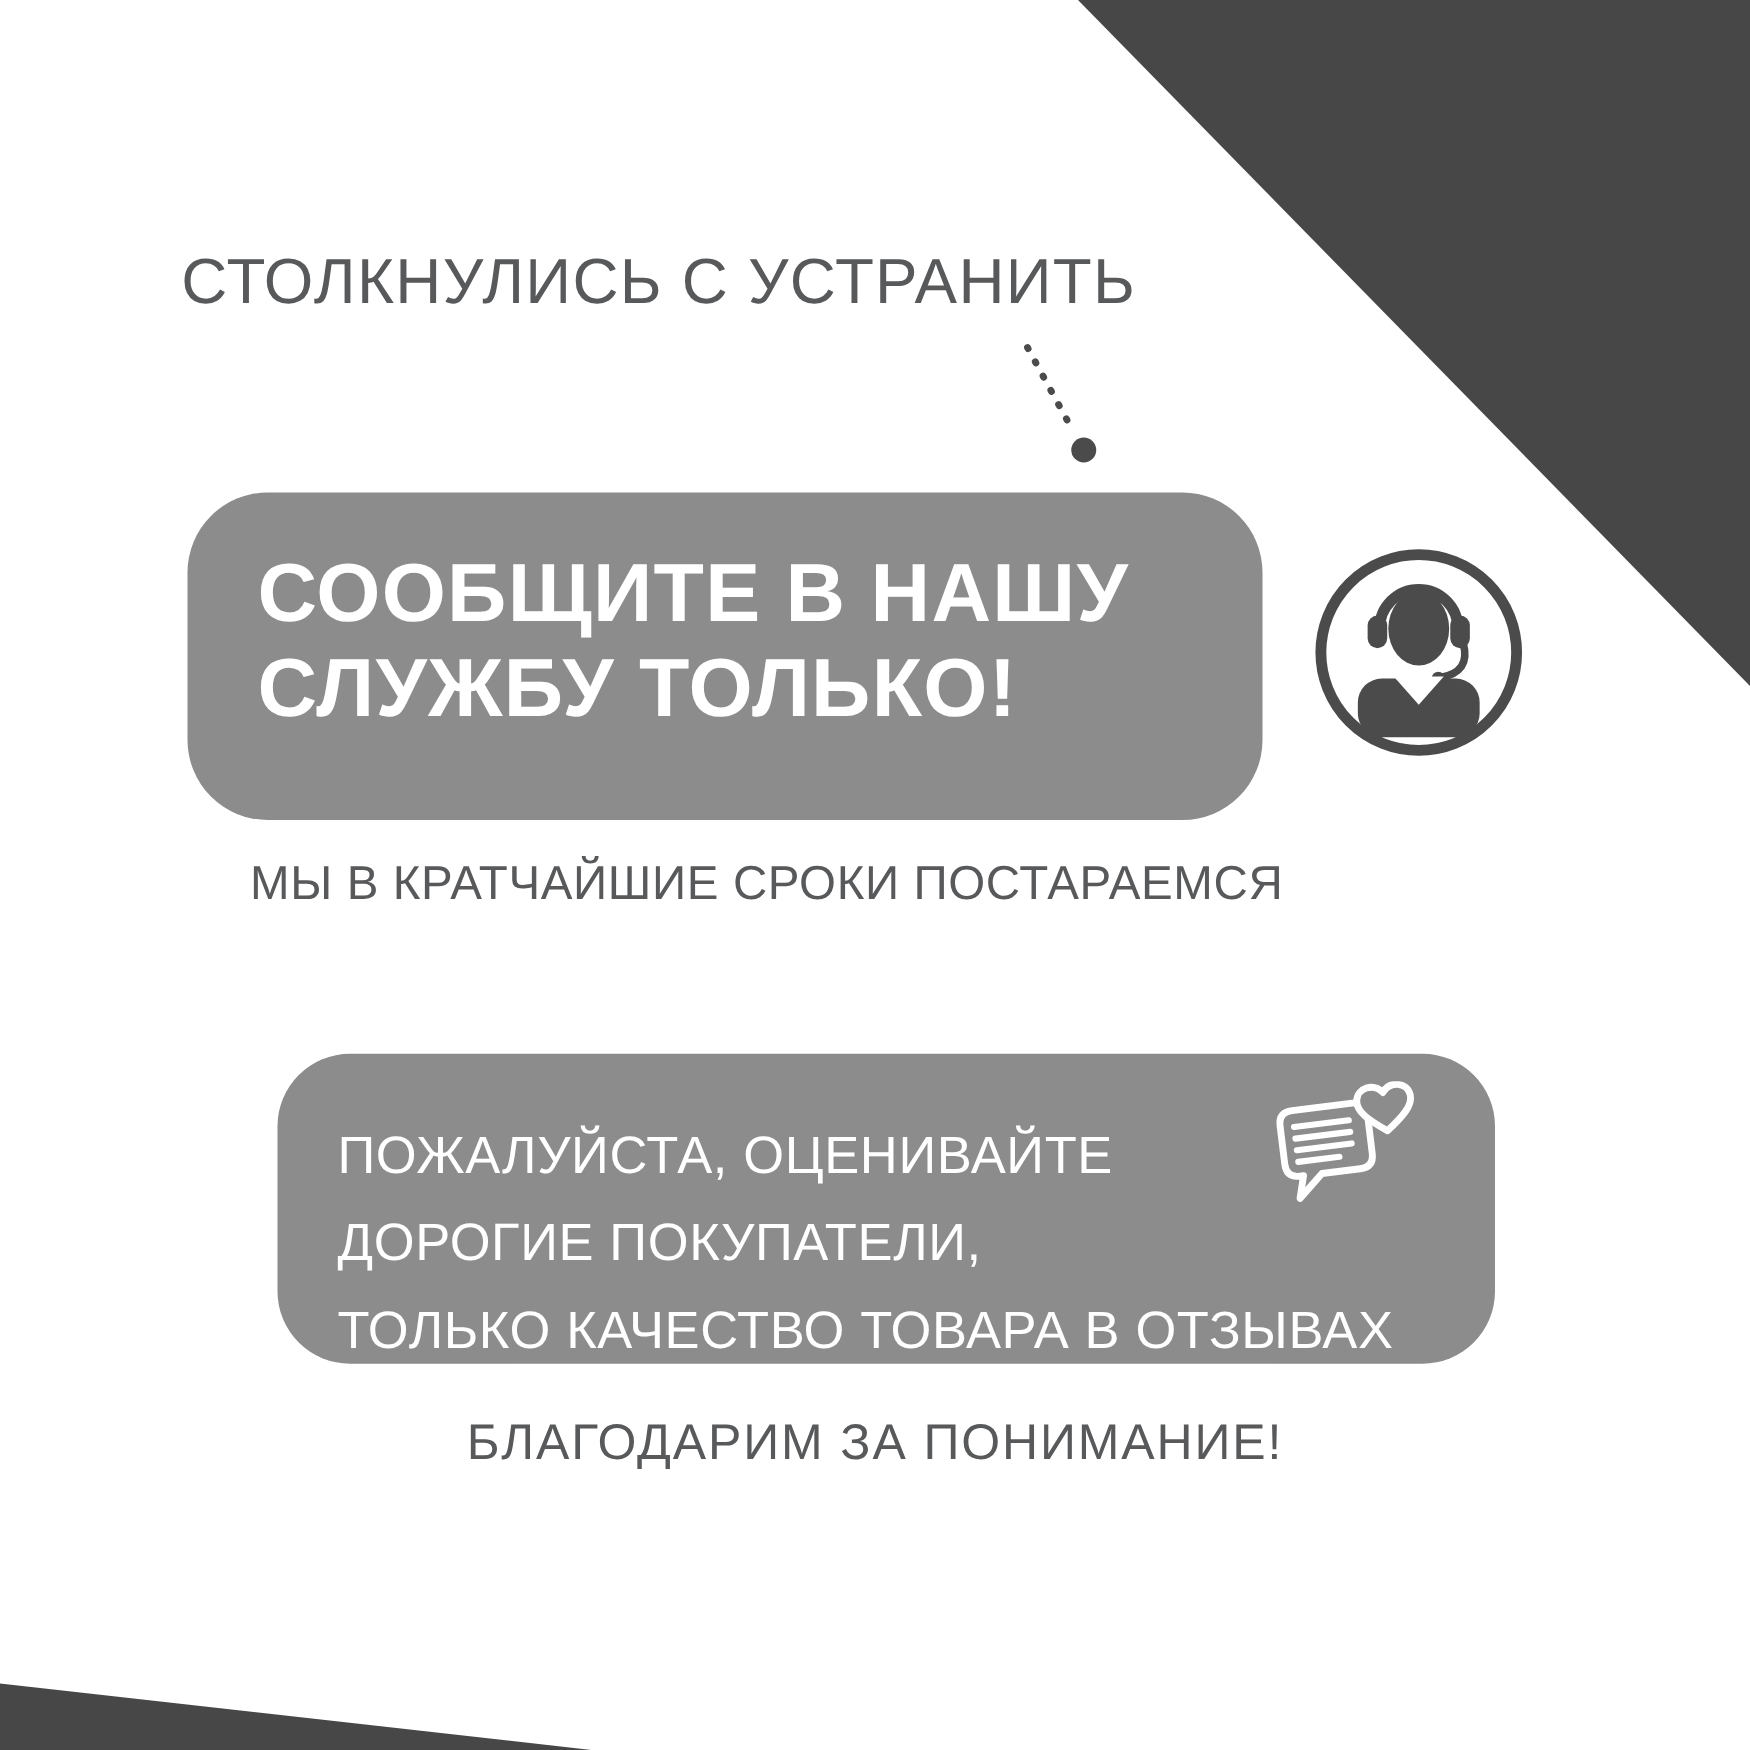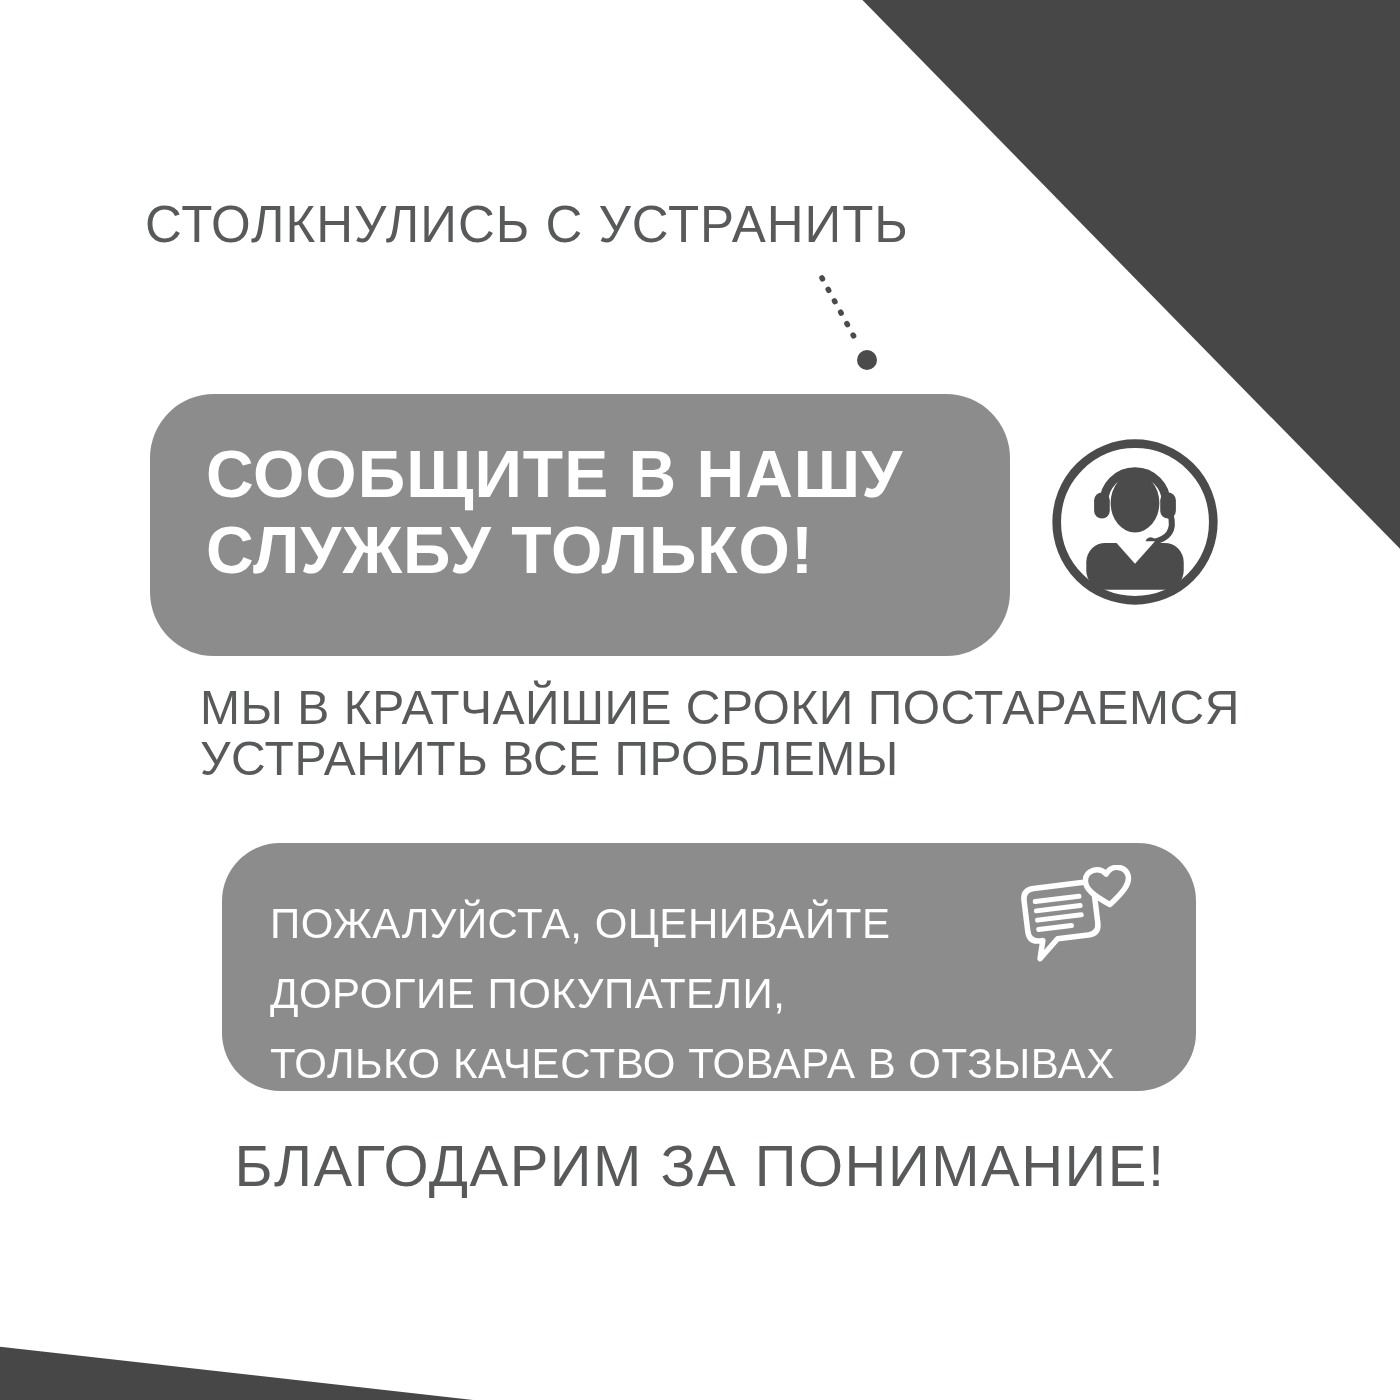--- a/index.html
+++ b/index.html
@@ -41,39 +41,39 @@
     position:absolute;left:56px;top:42px;
     color:var(--white);font-weight:700;
     font-size:66px;line-height:76px;letter-spacing:1px;
     white-space:nowrap;
   }
   .support-icon{position:absolute;left:1048px;top:435px;width:174px;height:174px;color:var(--icon-ink);}
 
   .note{
     position:absolute;left:200px;top:682px;
     color:var(--ink);
-    font-size:48px;line-height:51px;letter-spacing:0.5px;
+    font-size:38px;line-height:51px;letter-spacing:0.5px;
     font-weight:400;white-space:nowrap;
   }
 
   .bubble.review{
     left:222px;top:843px;width:974px;height:248px;border-radius:58px;
   }
   .review-text{
     position:absolute;left:48px;top:46px;
     color:var(--white);font-weight:400;
     font-size:42px;line-height:70px;letter-spacing:0.5px;
     white-space:nowrap;
   }
   .review-icon{position:absolute;right:56px;top:22px;width:130px;height:120px;}
 
   .footer{
     position:absolute;left:0;top:1132px;width:100%;
     text-align:center;color:var(--ink);
-    font-size:58px;letter-spacing:1.5px;font-weight:400;
+    font-size:40px;letter-spacing:1.5px;font-weight:400;
     white-space:nowrap;
   }
 </style>
 </head>
 <body>
 
 <div class="canvas">
 
   <div class="corner tr"></div>
   <div class="corner bl"></div>
@@ -101,21 +101,20 @@
     <rect x="26.5" y="33" width="9" height="15" rx="4.5" fill="currentColor"></rect>
     <rect x="64.5" y="33" width="9" height="15" rx="4.5" fill="currentColor"></rect>
     <path d="M70.5 46 q3.5 13 -10.5 15.5" fill="none" stroke="currentColor" stroke-width="3.5"></path>
     <circle cx="59" cy="61.8" r="3" fill="currentColor"></circle>
     <rect x="22" y="62" width="56" height="27" rx="11" fill="currentColor"></rect>
     <path d="M38.5 61 l11.5 13 11.5 -13 z" fill="#ffffff"></path>
   </svg>
 
   <div class="note">
     <div>МЫ В КРАТЧАЙШИЕ СРОКИ ПОСТАРАЕМСЯ</div>
-    <div>УСТРАНИТЬ ВСЕ ПРОБЛЕМЫ</div>
   </div>
 
   <div class="bubble review">
     <div class="review-text">
       <div>ПОЖАЛУЙСТА, ОЦЕНИВАЙТЕ</div>
       <div>ДОРОГИЕ ПОКУПАТЕЛИ,</div>
       <div>ТОЛЬКО КАЧЕСТВО ТОВАРА В ОТЗЫВАХ</div>
     </div>
 
     <svg class="review-icon" viewBox="0 0 118 106" aria-hidden="true">

